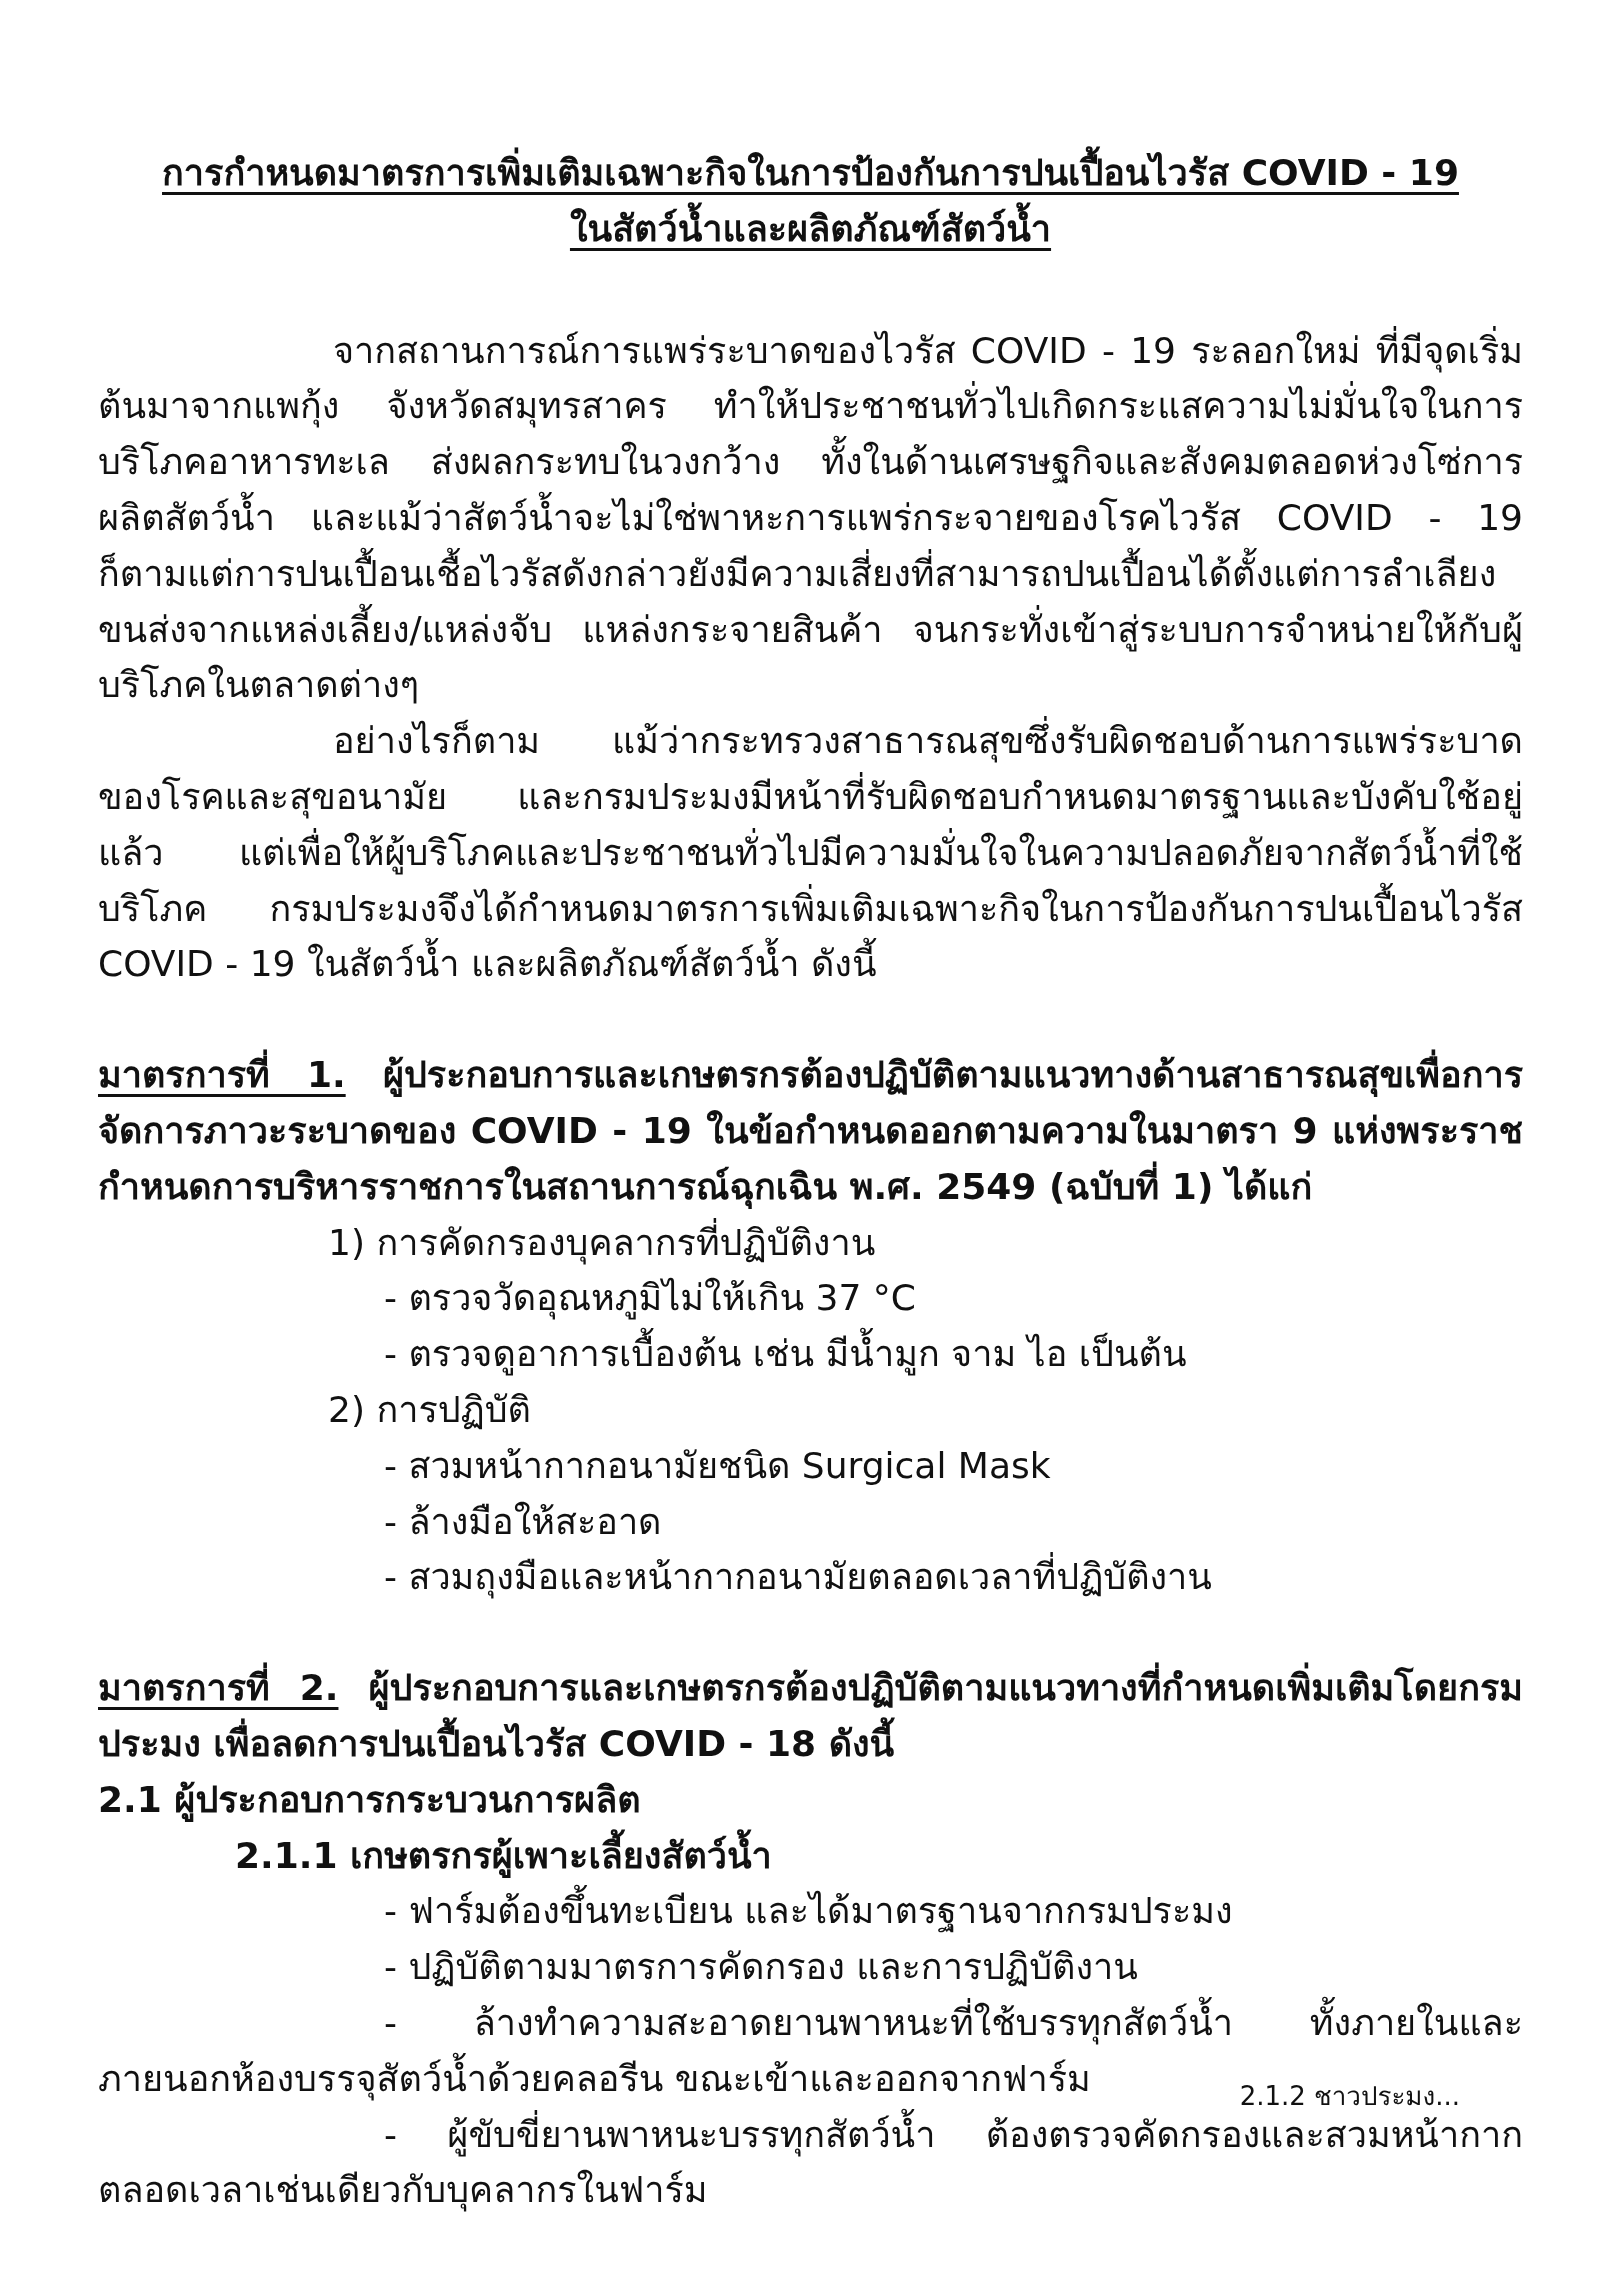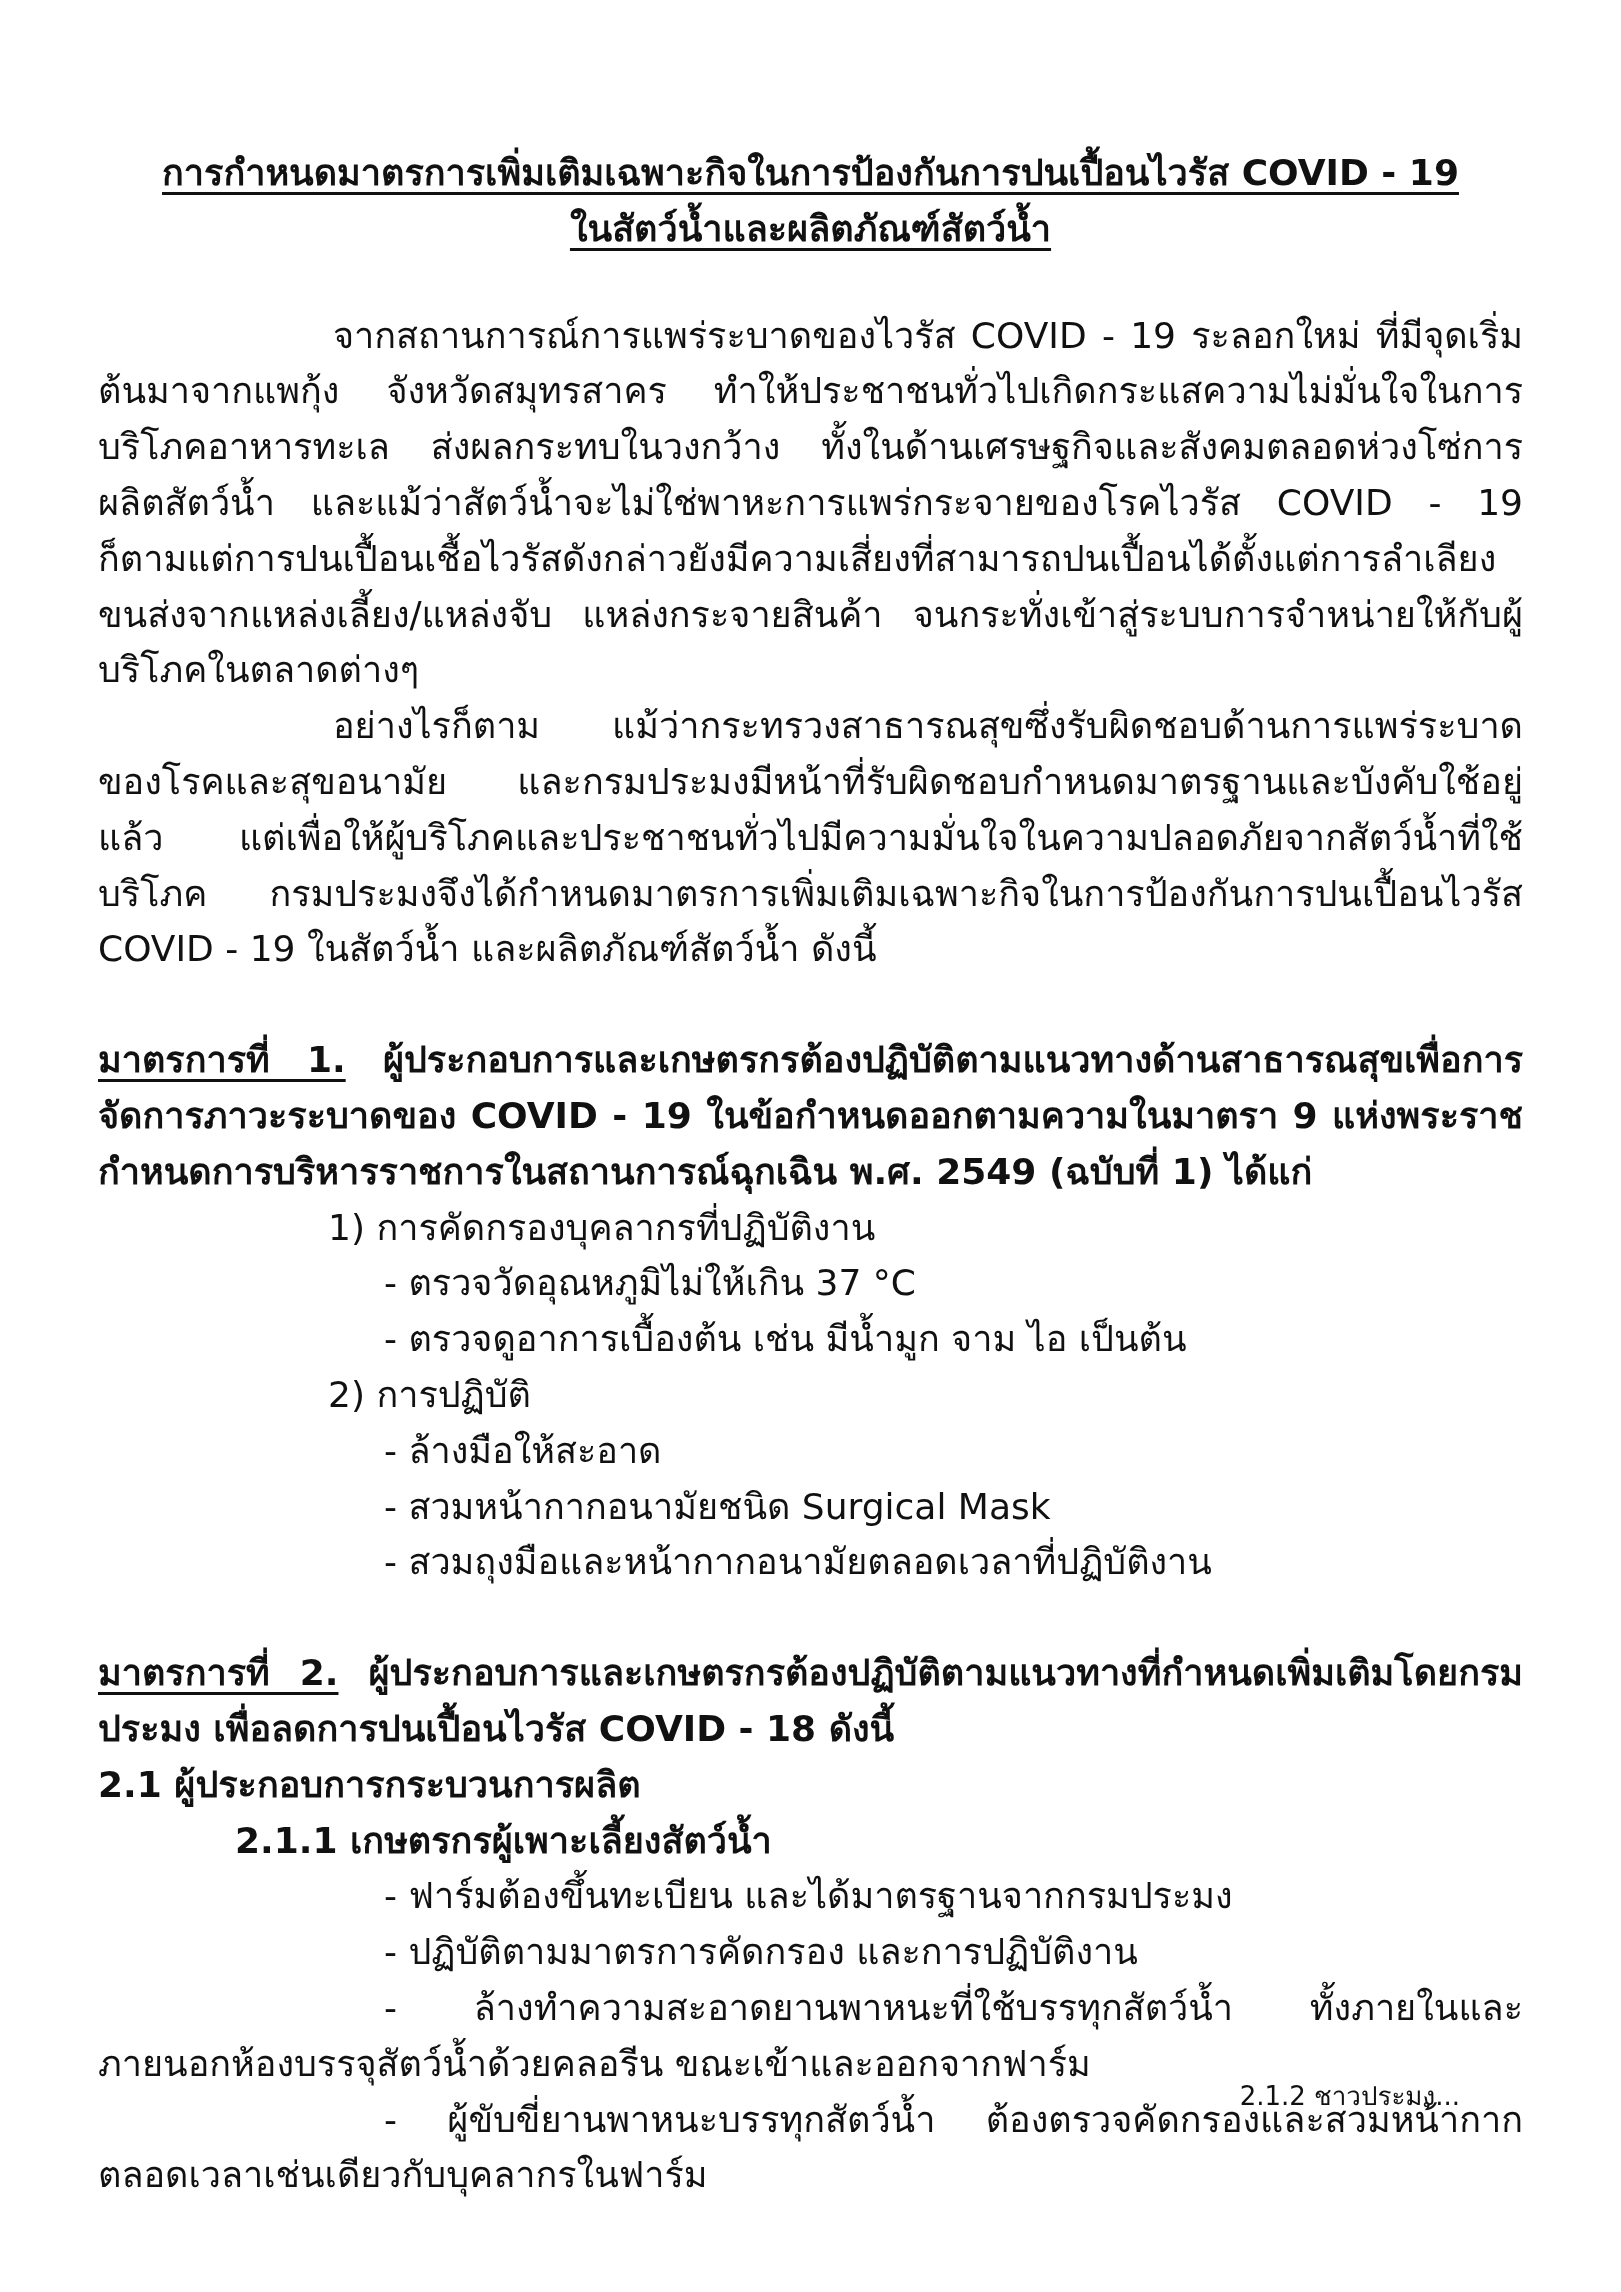--- a/index.html
+++ b/index.html
@@ -19,21 +19,21 @@
     inset: 0;
     box-sizing: border-box;
     padding: 145px 98px 0 98px;
     font-size: 36px;
     line-height: 1.55;
     overflow: hidden;
   }
   .title-block {
     text-align: center;
     font-weight: bold;
-    margin-bottom: 51px;
+    margin-bottom: 66px;
   }
   .title-line {
     display: block;
   }
   .title-line > span {
     text-decoration: underline;
     text-decoration-thickness: 2.9px;
     text-underline-offset: 6.9px;
   }
   .paragraph {
@@ -91,22 +91,22 @@
   <div class="paragraph">อย่างไรก็ตาม แม้ว่ากระทรวงสาธารณสุขซึ่งรับผิดชอบด้านการแพร่ระบาดของโรคและสุขอนามัย และกรมประมงมีหน้าที่รับผิดชอบกำหนดมาตรฐานและบังคับใช้อยู่แล้ว แต่เพื่อให้ผู้บริโภคและประชาชนทั่วไปมีความมั่นใจในความปลอดภัยจากสัตว์น้ำที่ใช้บริโภค กรมประมงจึงได้กำหนดมาตรการเพิ่มเติมเฉพาะกิจในการป้องกันการปนเปื้อนไวรัส COVID - 19 ในสัตว์น้ำ และผลิตภัณฑ์สัตว์น้ำ ดังนี้</div>
 
   <div class="measure-heading">
     <span class="measure-label">มาตรการที่ 1.</span><span> ผู้ประกอบการและเกษตรกรต้องปฏิบัติตามแนวทางด้านสาธารณสุขเพื่อการจัดการภาวะระบาดของ COVID  -  19 ในข้อกำหนดออกตามความในมาตรา 9 แห่งพระราชกำหนดการบริหารราชการในสถานการณ์ฉุกเฉิน พ.ศ. 2549 (ฉบับที่ 1) ได้แก่</span>
   </div>
 
   <div class="list-l1">1) การคัดกรองบุคลากรที่ปฏิบัติงาน</div>
   <div class="list-l2">- ตรวจวัดอุณหภูมิไม่ให้เกิน 37 °C</div>
   <div class="list-l2">- ตรวจดูอาการเบื้องต้น เช่น มีน้ำมูก จาม ไอ เป็นต้น</div>
   <div class="list-l1">2) การปฏิบัติ</div>
+  <div class="list-l2">- สวมหน้ากากอนามัยชนิด Surgical Mask</div>
   <div class="list-l2">- ล้างมือให้สะอาด</div>
-  <div class="list-l2">- สวมหน้ากากอนามัยชนิด Surgical Mask</div>
   <div class="list-l2">- สวมถุงมือและหน้ากากอนามัยตลอดเวลาที่ปฏิบัติงาน</div>
 
   <div class="measure-heading">
     <span class="measure-label">มาตรการที่ 2.</span><span> ผู้ประกอบการและเกษตรกรต้องปฏิบัติตามแนวทางที่กำหนดเพิ่มเติมโดยกรมประมง เพื่อลดการปนเปื้อนไวรัส COVID - 18 ดังนี้</span>
   </div>
 
   <div class="section-21">2.1 ผู้ประกอบการกระบวนการผลิต</div>
   <div class="section-211">2.1.1 เกษตรกรผู้เพาะเลี้ยงสัตว์น้ำ</div>
 
   <div class="list-l2">- ฟาร์มต้องขึ้นทะเบียน และได้มาตรฐานจากกรมประมง</div>

